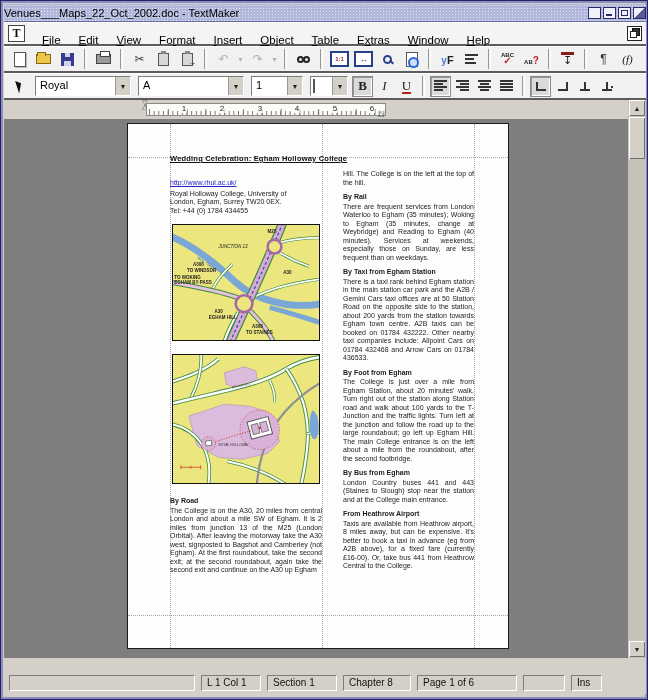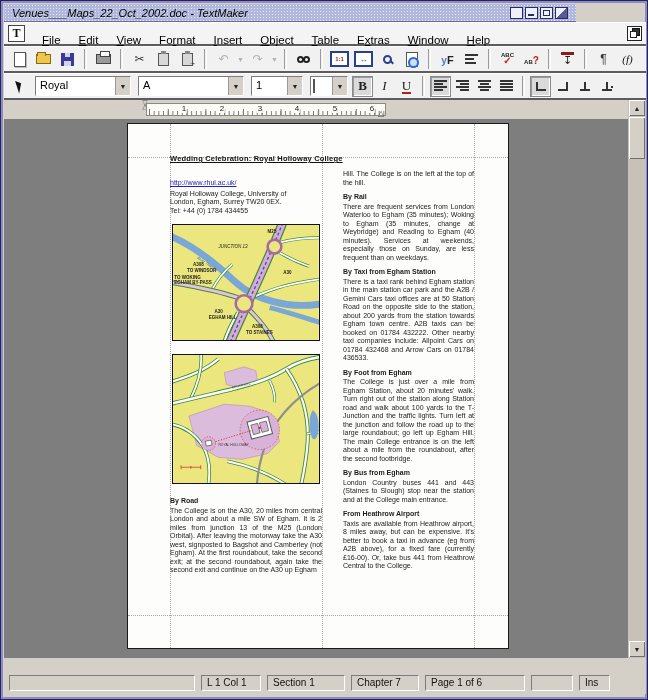--- a/index.html
+++ b/index.html
@@ -3,25 +3,25 @@
 <meta charset="utf-8">
 <style>
   * { margin:0; padding:0; box-sizing:border-box; }
   html,body { width:648px; height:700px; }
   body { font-family:"Liberation Sans",sans-serif; background:#d4d0c8; position:relative; overflow:hidden; }
 
   #window { position:absolute; inset:0; background:#d4d0c8;
     border:1px solid #23235f; box-shadow: inset 0 0 0 2px #8c8cc2; }
 
   
-  .titlebar { position:absolute; top:3px; left:3px; width:572px; height:18px;
+  .titlebar { position:absolute; top:3px; left:3px; width:642px; height:18px;
     background-color:#b2b8dc;
     background-image: radial-gradient(#e4e7f5 28%, rgba(0,0,0,0) 30%);
     background-size:3px 3px;
-    display:flex; align-items:center; padding:0 8px; border-bottom:1px solid #6a6aa0;font-style:italic; }
+    display:flex; align-items:center; padding:0 0; border-bottom:1px solid #6a6aa0; }
   .title-text { font-size:11px; color:#000; background:transparent; padding-right:8px; white-space:nowrap; }
   .tb-buttons { margin-left:auto; display:flex; gap:2px; }
   .tb-btn { width:13px; height:12px; background:#eef0fa; border:1px solid #2a2a66; position:relative; }
   .tb-btn .mini-bar { position:absolute; left:2px; bottom:2px; width:6px; height:2px; background:#2a2a66; }
   .tb-btn .mini-box { position:absolute; inset:2px; border:1px solid #2a2a66; }
   .tb-btn.restore { background:linear-gradient(135deg,#eef0fa 50%,#5a5a92 50%); }
 
   
   .menubar { position:absolute; top:21px; left:3px; width:642px; height:24px;
     background:#f4f4f4; border-top:1px solid #fff; border-bottom:2px solid #5c5c5c;
@@ -351,21 +351,21 @@
   </div>
 
   <div class="docarea">
     <div class="page">
       <div class="vguide" style="left:42px"></div>
       <div class="vguide" style="left:194px"></div>
       <div class="vguide" style="left:346px"></div>
       <div class="hguide" style="top:33px"></div>
       <div class="hguide" style="top:491px"></div>
 
-      <div class="doc-title">Wedding Celebration: Royal Holloway College</div>
+      <div class="doc-title">Wedding Celebration: Egham Holloway College</div>
 
       <div class="colL">
         <a class="doc-link">http://www.rhul.ac.uk/</a>
         <div>Royal Holloway College, University of</div>
         <div>London, Egham, Surrey TW20 0EX.</div>
         <div>Tel: +44 (0) 1784 434455</div>
 
         <svg class="map-fig" width="148" height="117" viewBox="0 0 148 117">
           <rect x="0" y="0" width="148" height="117" fill="#ece67e"></rect>
 
@@ -509,20 +509,20 @@
     <div class="sc-btn sc-up">▲</div>
     <div class="sc-thumb"></div>
     <div class="sc-btn sc-down">▼</div>
   </div>
 
   <div class="bottomstrip"></div>
 
   <div class="statusbar">
     <div class="panel" style="width:186px"></div>
     <div class="panel" style="width:60px">L 1 Col 1</div>
-    <div class="panel" style="width:78px">Section 1</div>
-    <div class="panel" style="width:68px">Chapter 7</div>
+    <div class="panel" style="width:70px">Section 1</div>
+    <div class="panel" style="width:68px">Chapter 8</div>
     <div class="panel" style="width:100px">Page 1 of 6</div>
     <div class="panel" style="width:42px"></div>
     <div class="panel" style="width:31px">Ins</div>
   </div>
 
 </div>
 
 </body></html>

